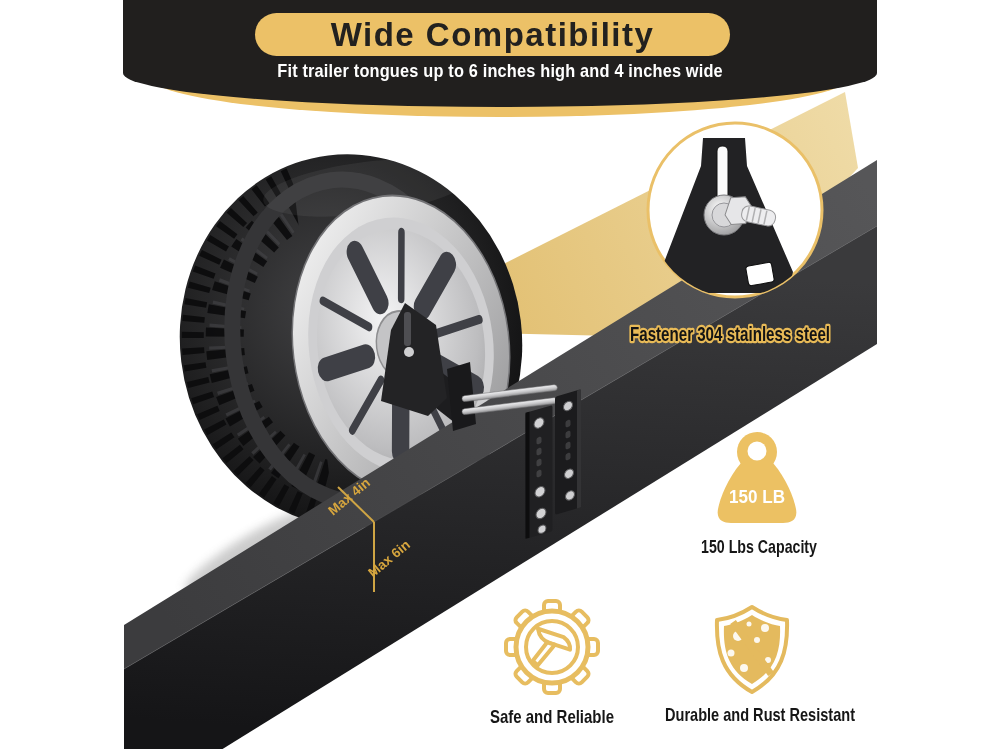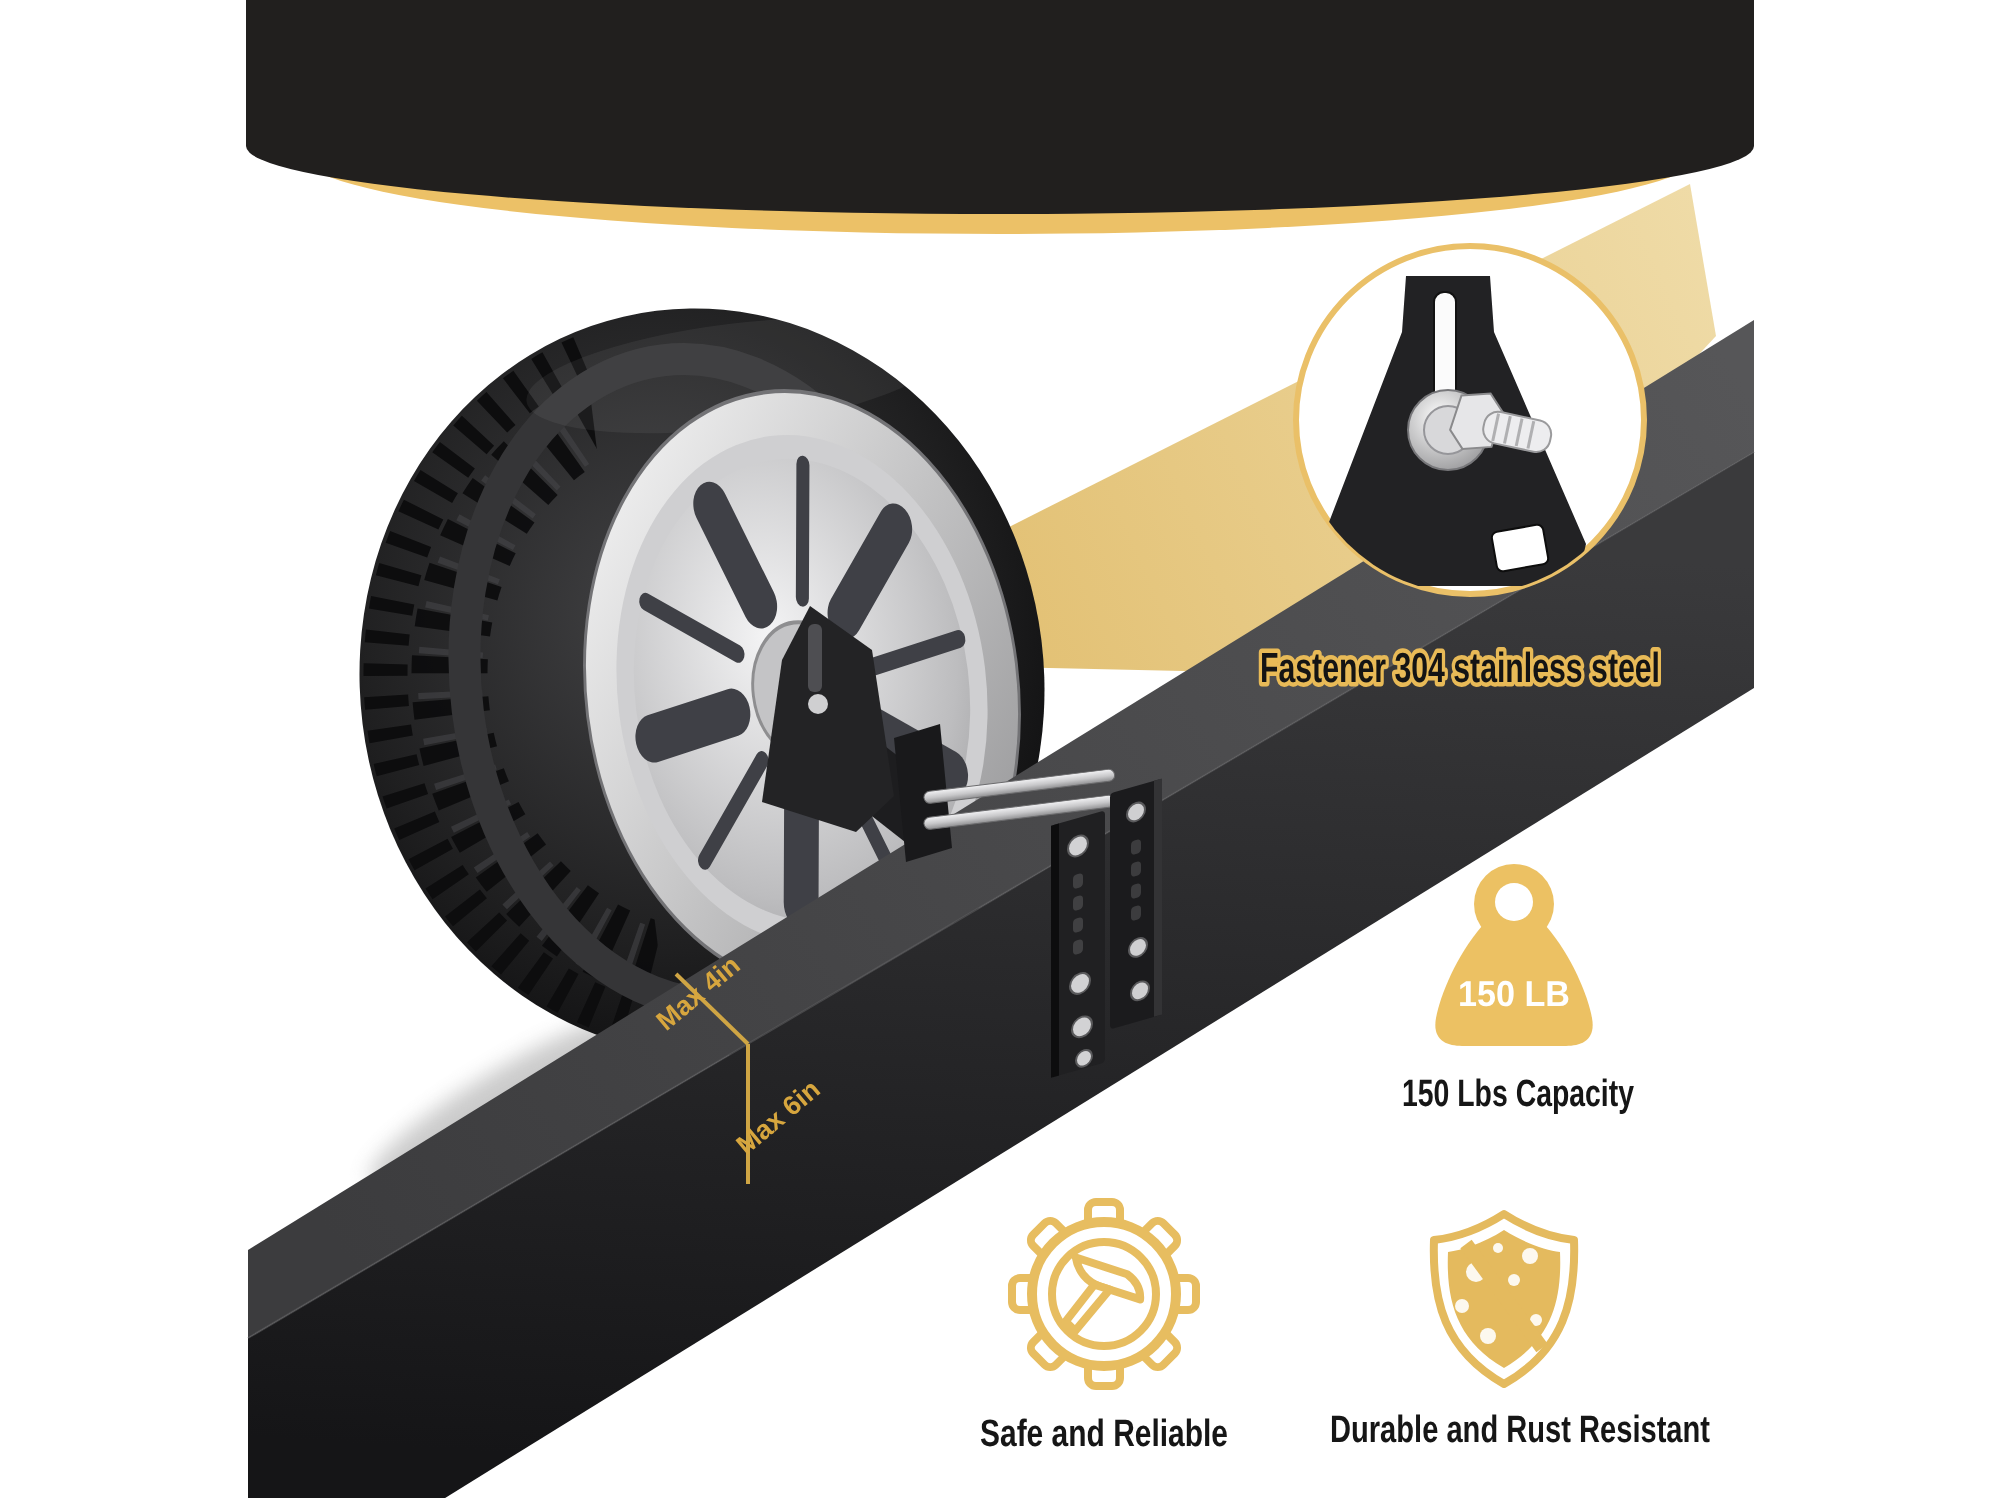--- a/index.html
+++ b/index.html
@@ -34,20 +34,26 @@
   svg{position:absolute;left:0;top:0;}
   svg text{font-family:"Liberation Sans", sans-serif;}
 </style>
 </head>
 <body>
 
 <div class="stage">
 
   <div class="banner-gold"></div>
   <div class="banner-black"></div>
+  <div class="title-pill">
+    <span class="t">Wide Compatibility</span>
+  </div>
+  <div class="banner-sub">
+    <span class="s">Fit trailer tongues up to 6 inches high and 4 inches wide</span>
+  </div>
 
   <svg width="1000" height="749" viewBox="0 0 1000 749">
     <defs>
       <radialGradient id="tireGrad" cx="45%" cy="40%" r="65%">
         <stop offset="0%" stop-color="#424244"></stop>
           <stop offset="70%" stop-color="#1f1f20"></stop>
           <stop offset="100%" stop-color="#0e0e0f"></stop>
       </radialGradient>
       <linearGradient id="rimGrad" x1="0" y1="0" x2="1" y2="1">
         <stop offset="0%" stop-color="#fbfbfb"></stop>

